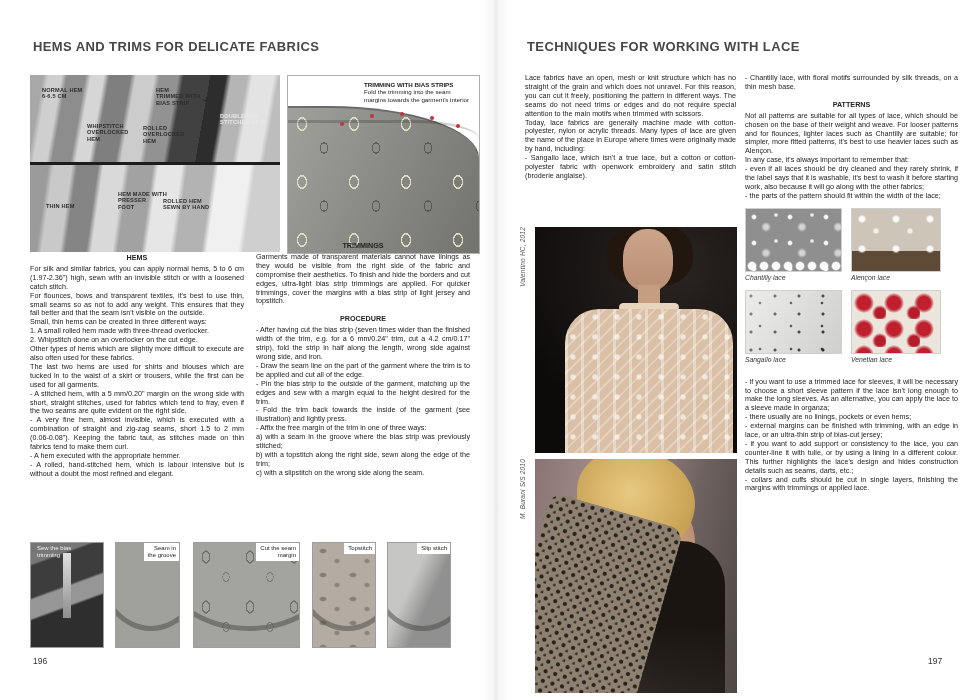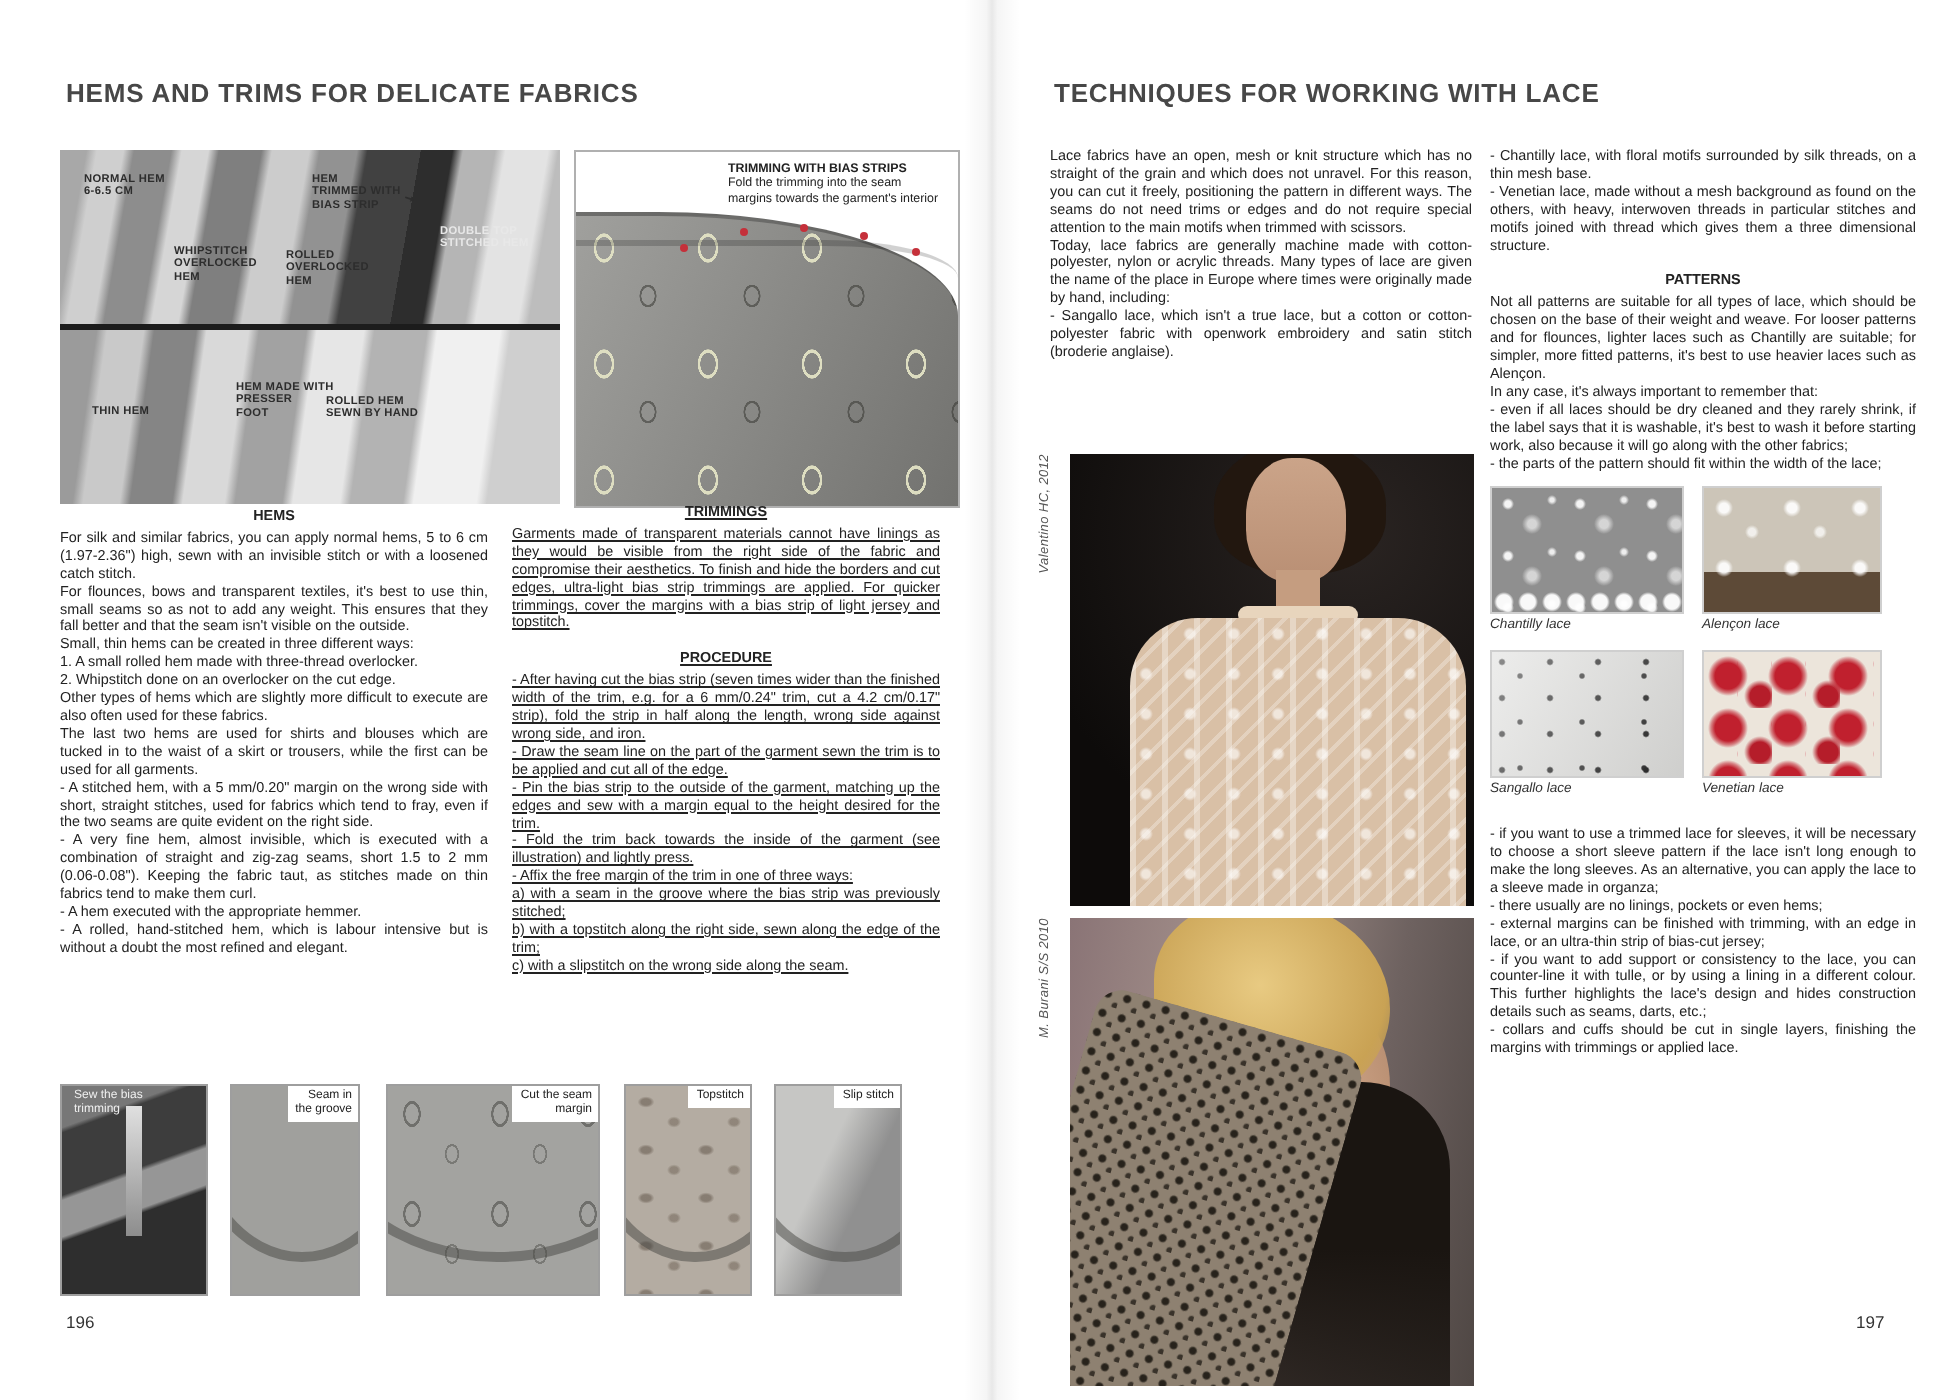--- a/index.html
+++ b/index.html
@@ -206,26 +206,26 @@
       <p>1. A small rolled hem made with three-thread overlocker.</p>
       <p>2. Whipstitch done on an overlocker on the cut edge.</p>
       <p>Other types of hems which are slightly more difficult to execute are also often used for these fabrics.</p>
       <p>The last two hems are used for shirts and blouses which are tucked in to the waist of a skirt or trousers, while the first can be used for all garments.</p>
       <p>- A stitched hem, with a 5 mm/0.20" margin on the wrong side with short, straight stitches, used for fabrics which tend to fray, even if the two seams are quite evident on the right side.</p>
       <p>- A very fine hem, almost invisible, which is executed with a combination of straight and zig-zag seams, short 1.5 to 2 mm (0.06-0.08"). Keeping the fabric taut, as stitches made on thin fabrics tend to make them curl.</p>
       <p>- A hem executed with the appropriate hemmer.</p>
       <p>- A rolled, hand-stitched hem, which is labour intensive but is without a doubt the most refined and elegant.</p>
     </div>
 
-    <div class="body-col" style="left:256px; top:252px; width:214px;text-decoration:underline;">
+    <div class="body-col" style="left:256px; top:242px; width:214px;">
       <p class="heading">TRIMMINGS</p>
       <p>Garments made of transparent materials cannot have linings as they would be visible from the right side of the fabric and compromise their aesthetics. To finish and hide the borders and cut edges, ultra-light bias strip trimmings are applied. For quicker trimmings, cover the margins with a bias strip of light jersey and topstitch.</p>
       <p class="heading gap">PROCEDURE</p>
       <p>- After having cut the bias strip (seven times wider than the finished width of the trim, e.g. for a 6 mm/0.24" trim, cut a 4.2 cm/0.17" strip), fold the strip in half along the length, wrong side against wrong side, and iron.</p>
-      <p>- Draw the seam line on the part of the garment sewn the trim is to be applied and cut all of the edge.</p>
+      <p>- Draw the seam line on the part of the garment where the trim is to be applied and cut all of the edge.</p>
       <p>- Pin the bias strip to the outside of the garment, matching up the edges and sew with a margin equal to the height desired for the trim.</p>
       <p>- Fold the trim back towards the inside of the garment (see illustration) and lightly press.</p>
       <p>- Affix the free margin of the trim in one of three ways:</p>
       <p>a) with a seam in the groove where the bias strip was previously stitched;</p>
       <p>b) with a topstitch along the right side, sewn along the edge of the trim;</p>
       <p>c) with a slipstitch on the wrong side along the seam.</p>
     </div>
 
     <div class="photo step-photo" id="sp1">
       <div class="machine-bar"></div>
@@ -274,21 +274,20 @@
     <div class="credit" style="left:519px; top:459px;">M. Burani S/S 2010</div>
     <div class="photo" id="runway-bottom">
       <div class="b-chest"></div>
       <div class="b-hair"></div>
       <div class="b-corset"></div>
       <div class="b-cape"></div>
     </div>
 
     <div class="body-col" style="left:745px; top:74px; width:213px;">
       <p>- Chantilly lace, with floral motifs surrounded by silk threads, on a thin mesh base.</p>
-      <p>- Venetian lace, made without a mesh background as found on the others, with heavy, interwoven threads in particular stitches and motifs joined with thread which gives them a three dimensional structure.</p>
       <p class="heading gap">PATTERNS</p>
       <p>Not all patterns are suitable for all types of lace, which should be chosen on the base of their weight and weave. For looser patterns and for flounces, lighter laces such as Chantilly are suitable; for simpler, more fitted patterns, it's best to use heavier laces such as Alençon.</p>
       <p>In any case, it's always important to remember that:</p>
       <p>- even if all laces should be dry cleaned and they rarely shrink, if the label says that it is washable, it's best to wash it before starting work, also because it will go along with the other fabrics;</p>
       <p>- the parts of the pattern should fit within the width of the lace;</p>
 
       <div class="swatch-grid">
         <div>
           <div class="swatch" id="sw-chantilly">
             <div class="scallop"></div>

